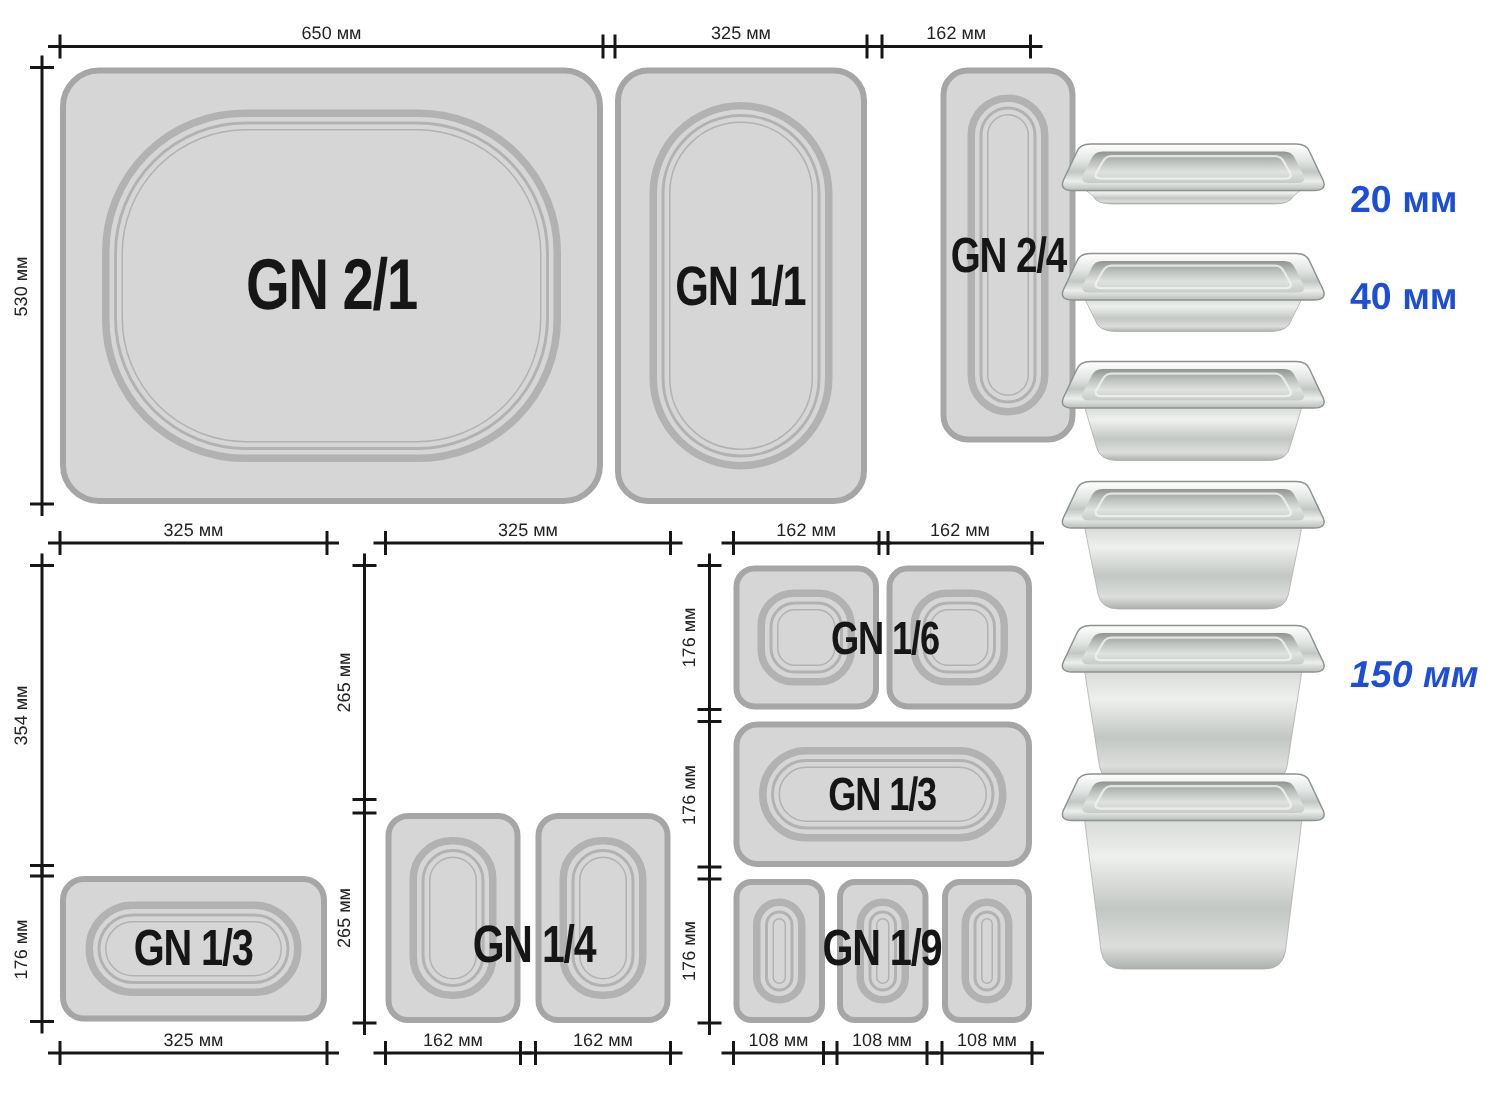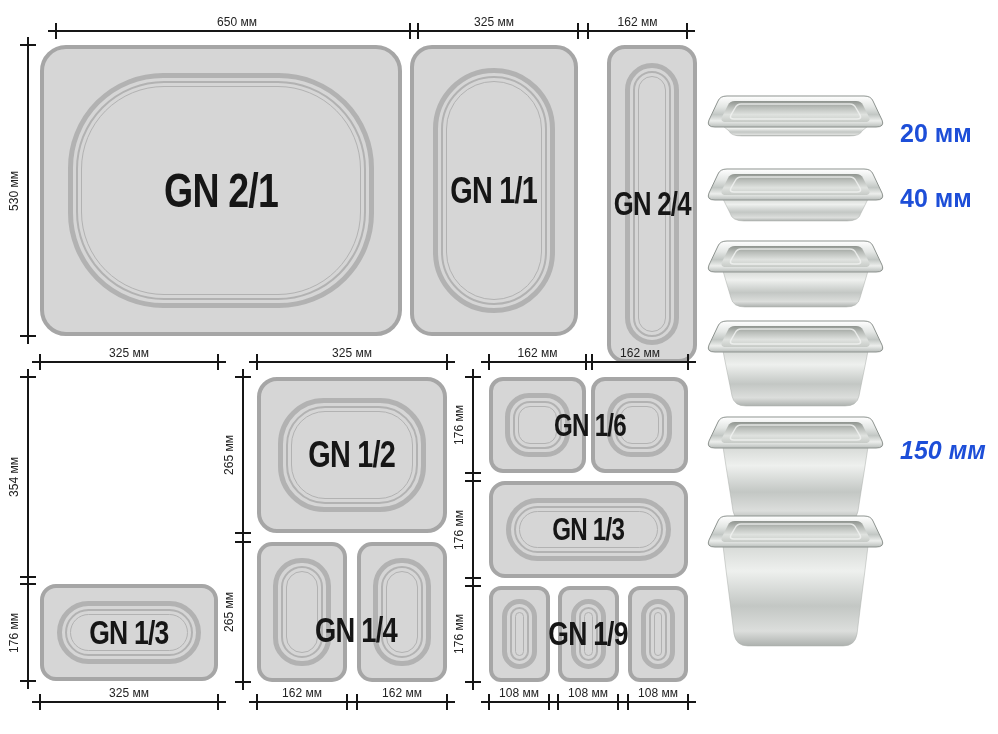--- a/index.html
+++ b/index.html
@@ -74,42 +74,42 @@
       <linearGradient id="g-body" x1="0" y1="0" x2="0" y2="1">
         <stop offset="0" stop-color="#d7dad7"></stop>
           <stop offset=".25" stop-color="#eef0ee"></stop>
         <stop offset=".6" stop-color="#c3c7c4"></stop>
           <stop offset=".85" stop-color="#dcdedc"></stop>
         <stop offset="1" stop-color="#adb1ae"></stop>
       </linearGradient>
     </defs>
   </svg>
 
-  <div class="hdim" style="left:48px;top:30px;width:378px;">
+  <div class="hdim" style="left:32px;top:30px;width:378px;">
     <span class="dlabel">650 мм</span>
   </div>
   <div class="hdim" style="left:402px;top:30px;width:184px;">
     <span class="dlabel">325 мм</span>
   </div>
   <div class="hdim" style="left:580px;top:30px;width:115px;">
     <span class="dlabel">162 мм</span>
   </div>
   <div class="vdim" style="left:27px;top:37px;height:307px;">
     <span class="dlabel">530 мм</span>
   </div>
 
   <div class="pan" style="left:40px;top:45px;width:362px;height:291px;--r:26px;--i:24px;--ir:95px;--fs:48px;">
     <div class="pan-inner"></div>
     <span class="gnlabel">GN 2/1</span>
   </div>
   <div class="pan" style="left:410px;top:45px;width:168px;height:291px;justify-content:center;--r:22px;--i:19px;--ir:64px;--fs:37px;">
     <div class="pan-inner"></div>
     <span class="gnlabel">GN 1/1</span>
   </div>
-  <div class="pan" style="left:607px;top:45px;width:90px;height:318px;--r:18px;--i:14px;--ir:32px;--fs:33px;">
+  <div class="pan" style="left:627px;top:45px;width:90px;height:250px;--r:18px;--i:14px;--ir:32px;--fs:33px;">
     <div class="pan-inner"></div>
     <span class="gnlabel">GN 2/4</span>
   </div>
 
   <div class="hdim" style="left:32px;top:361px;width:194px;">
     <span class="dlabel">325 мм</span>
   </div>
   <div class="vdim" style="left:27px;top:369px;height:216px;">
     <span class="dlabel">354 мм</span>
   </div>
@@ -134,24 +134,20 @@
   <div class="vdim" style="left:242px;top:534px;height:156px;">
     <span class="dlabel">265 мм</span>
   </div>
   <div class="hdim" style="left:249px;top:701px;width:106px;">
     <span class="dlabel">162 мм</span>
   </div>
   <div class="hdim" style="left:349px;top:701px;width:106px;">
     <span class="dlabel">162 мм</span>
   </div>
 
-  <div class="pan" style="left:257px;top:377px;width:190px;height:156px;--r:20px;--i:17px;--ir:46px;--fs:37px;">
-    <div class="pan-inner"></div>
-    <span class="gnlabel">GN 1/2</span>
-  </div>
   <div class="pan" style="left:257px;top:542px;width:90px;height:140px;--r:15px;--i:12px;--ir:28px;">
     <div class="pan-inner"></div>
   </div>
   <div class="pan" style="left:357px;top:542px;width:90px;height:140px;--r:15px;--i:12px;--ir:28px;">
     <div class="pan-inner"></div>
   </div>
   <span class="gnspan" style="left:356px;top:630px;--fs:35px;">GN 1/4</span>
 
   <div class="hdim" style="left:481px;top:361px;width:113px;">
     <span class="dlabel">162 мм</span>

